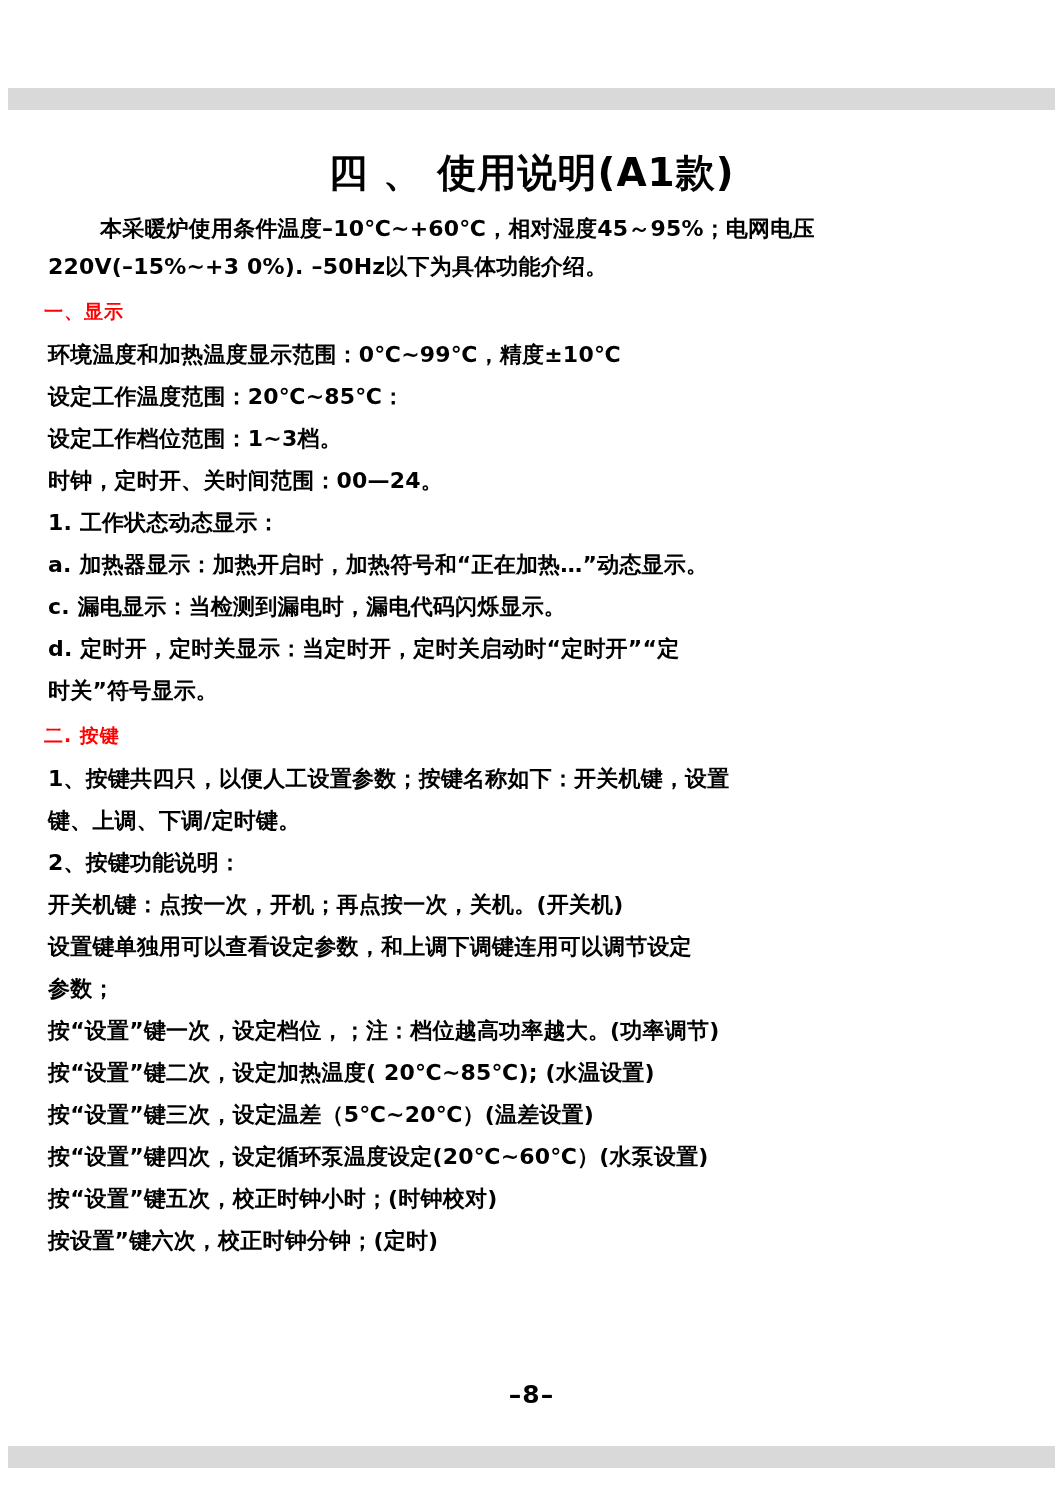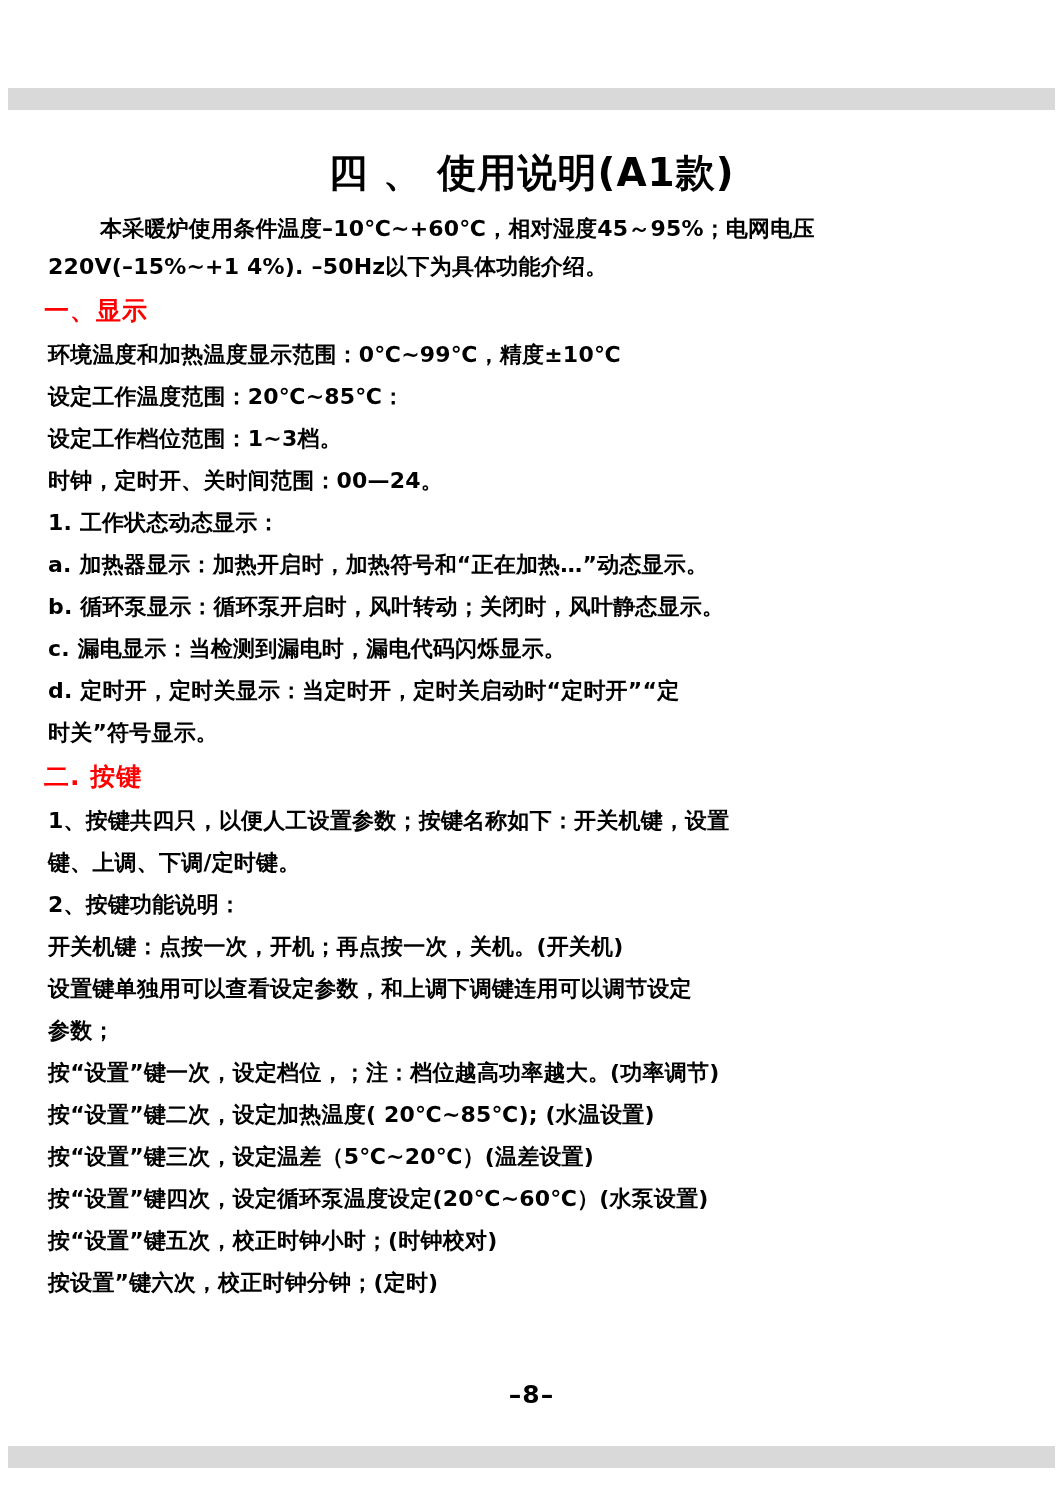--- a/index.html
+++ b/index.html
@@ -62,21 +62,21 @@
     margin-top: 8px;
     margin-bottom: 6px;
   }
   .intro .first {
     text-indent: 52px;
     display: block;
   }
   .section-head {
     color: #ff0000;
     font-weight: bold;
-    font-size: 25px;
+    font-size: 19px;
     line-height: 42px;
     margin: 4px 0 2px 0;
     letter-spacing: 1px;
   }
   .lv0 { margin-left: 0px; }
   .lv1 { margin-left: 42px; }
   .lv2 { margin-left: 70px; }
   .lv3 { margin-left: 52px; }
   .tight { line-height: 42px; }
   .pager {
@@ -96,32 +96,31 @@
 <div class="page">
 
   <div class="top-rule"></div>
 
   <div class="content">
 
     <h1 class="doc-title">四 、 使用说明(A1款)</h1>
 
     <p class="body-line intro">
       <span class="first">本采暖炉使用条件温度–10℃~+60℃，相对湿度45～95%；电网电压</span>
-      <span>220V(–15%~+1 4%).  –50Hz以下为具体功能介绍。</span>
+      <span>220V(–15%~+3 0%).  –50Hz以下为具体功能介绍。</span>
     </p>
 
     <p class="section-head">一、显示</p>
 
     <p class="body-line tight lv1">环境温度和加热温度显示范围：0℃~99℃，精度±10℃</p>
     <p class="body-line tight lv1">设定工作温度范围：20℃~85℃：</p>
     <p class="body-line tight lv1">设定工作档位范围：1~3档。</p>
     <p class="body-line tight lv1">时钟，定时开、关时间范围：00—24。</p>
     <p class="body-line tight lv0">1.  工作状态动态显示：</p>
     <p class="body-line tight lv2">a.  加热器显示：加热开启时，加热符号和“正在加热…”动态显示。</p>
-    <p class="body-line tight lv2">b.  循环泵显示：循环泵开启时，风叶转动；关闭时，风叶静态显示。</p>
     <p class="body-line tight lv2">c.  漏电显示：当检测到漏电时，漏电代码闪烁显示。</p>
     <p class="body-line tight lv2">d.  定时开，定时关显示：当定时开，定时关启动时“定时开”“定</p>
     <p class="body-line tight lv0">时关”符号显示。</p>
 
     <p class="section-head">二.  按键</p>
 
     <p class="body-line tight lv0">1、按键共四只，以便人工设置参数；按键名称如下：开关机键，设置</p>
     <p class="body-line tight lv0">键、上调、下调/定时键。</p>
     <p class="body-line tight lv0">2、按键功能说明：</p>
     <p class="body-line tight lv3">开关机键：点按一次，开机；再点按一次，关机。(开关机)</p>

